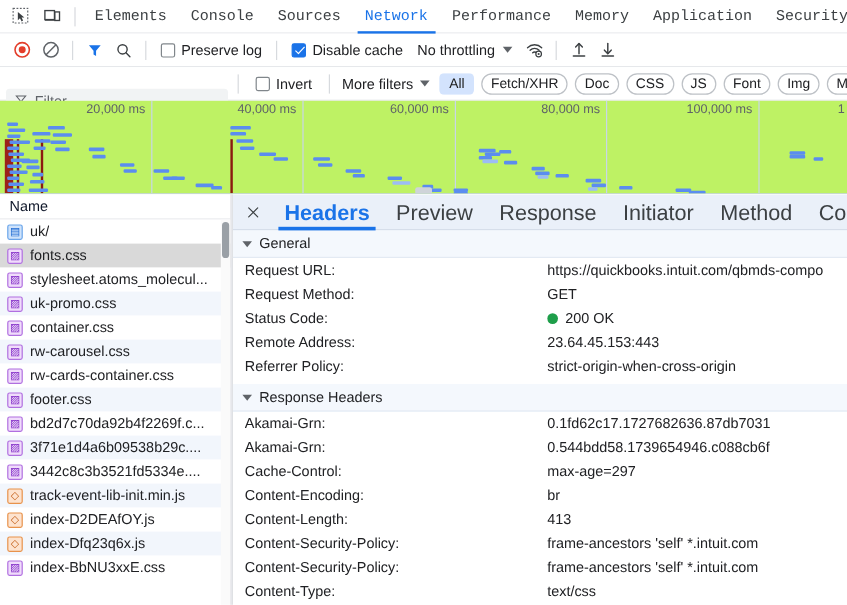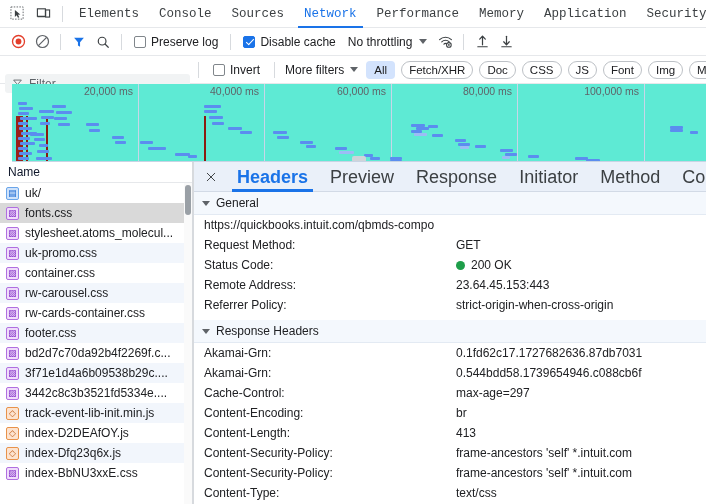--- a/index.html
+++ b/index.html
@@ -142,24 +142,23 @@
   }
   .chip.selected {
     background: #d3e3fd; border-color: transparent; color: #1b1b1b;
     border-radius: 4px;
   }
 
   
   .overview {
     position: relative;
     height: 78px;
-    background: #5eead4;
+    background: #bef264;
     border-bottom: 1px solid #c7d4e4;
     overflow: hidden;
-    margin-left: 12px;
   }
   .ov-tick {
     position: absolute; top: 0; height: 78px;
     border-right: 1px solid #c8d6e8;
   }
   .ov-tick span {
     position: absolute; right: 5px; top: 1px;
     font-size: 10.5px; color: #5f6368;
     white-space: nowrap;
   }
@@ -637,20 +636,21 @@
         <div class="dt-tab">Method</div>
         <div class="dt-tab">Cookies</div>
       </div>
 
       <div class="sec-head">
         <span class="tri"></span>
         <span>General</span>
       </div>
       <div>
         <div class="hdr-row">
+          <span class="hdr-key">Request URL:</span>
           <span class="hdr-val">https://quickbooks.intuit.com/qbmds-compo</span>
         </div>
         <div class="hdr-row">
           <span class="hdr-key">Request Method:</span>
           <span class="hdr-val">GET</span>
         </div>
         <div class="hdr-row">
           <span class="hdr-key">Status Code:</span>
           <span class="hdr-val">
             <span class="dot-ok"></span>

